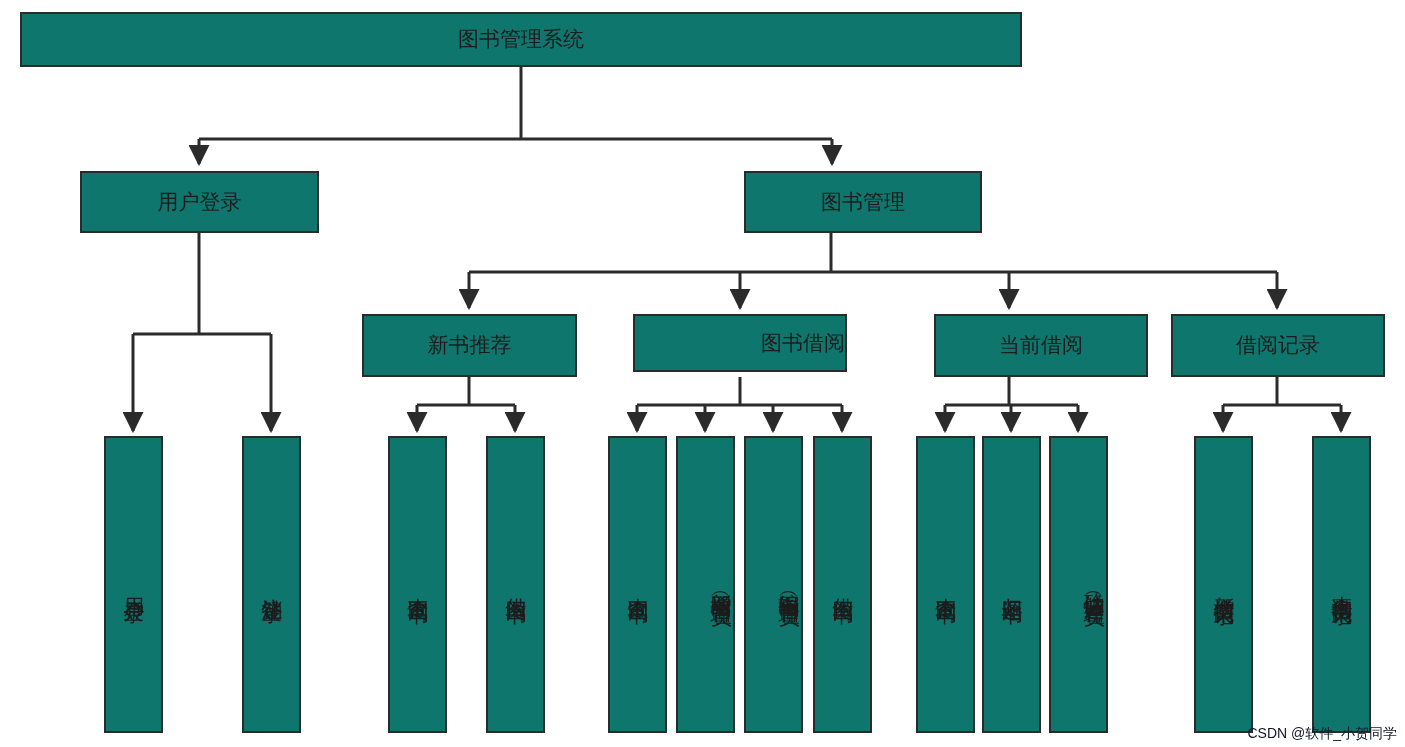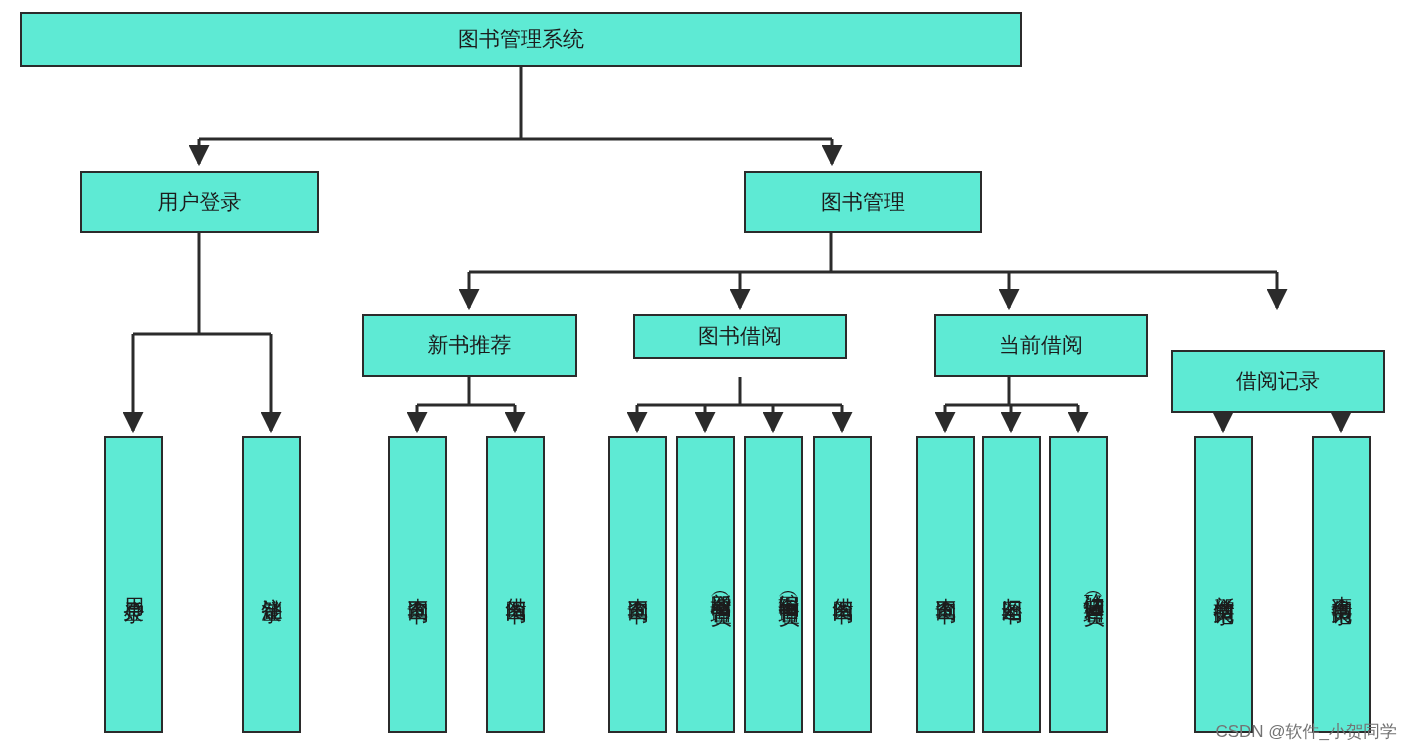--- a/index.html
+++ b/index.html
@@ -22,21 +22,21 @@
     left: 0;
     top: 0;
     width: 1405px;
     height: 747px;
     pointer-events: none;
   }
   .node {
     position: absolute;
     box-sizing: border-box;
     border: 2px solid #2b2b2b;
-    background: #5eead4;
+    background: #0f766e;
     color: #1c1c1c;
     display: flex;
     align-items: center;
     justify-content: center;
     text-align: center;
     line-height: 1.18;
   }
   .node.h {
     font-size: 21px;
   }
@@ -53,22 +53,22 @@
   .node.v.mid {
     align-items: center;
   }
   .node.v span {
     display: block;
   }
   .watermark {
     position: absolute;
     right: 8px;
     bottom: 4px;
-    font-size: 17px;
-    color: #737373;
+    font-size: 14px;
+    color: #0f172a;
     white-space: nowrap;
     user-select: none;
   }
 </style>
 </head>
 <body>
 
 <div id="diagram-root">
 
   <svg class="wires" viewBox="0 0 1405 747" xmlns="http://www.w3.org/2000/svg">
@@ -128,27 +128,27 @@
   <div class="node h" style="left:80px; top:171px; width:239px; height:62px;">
     <span>用户登录</span>
   </div>
   <div class="node h" style="left:744px; top:171px; width:238px; height:62px;">
     <span>图书管理</span>
   </div>
 
   <div class="node h" style="left:362px; top:314px; width:215px; height:63px;align-items:center;">
     <span>新书推荐</span>
   </div>
-  <div class="node h" style="left:633px; top:314px; width:214px; height:45px;">
+  <div class="node h" style="left:633px; top:314px; width:214px; height:58px;justify-content:flex-end;">
     <span>图书借阅</span>
   </div>
   <div class="node h" style="left:902px; top:314px; width:214px; height:63px;margin-left:32px;">
     <span>当前借阅</span>
   </div>
-  <div class="node h" style="left:1171px; top:314px; width:214px; height:63px;margin-top:36px;">
+  <div class="node h" style="left:1171px; top:314px; width:214px; height:63px;">
     <span>借阅记录</span>
   </div>
 
   <div class="node v mid" style="left:104px; top:436px; width:59px; height:297px;">
     <span>用户登录</span>
   </div>
   <div class="node v mid" style="left:242px; top:436px; width:59px; height:297px;">
     <span>注销登录</span>
   </div>
 

